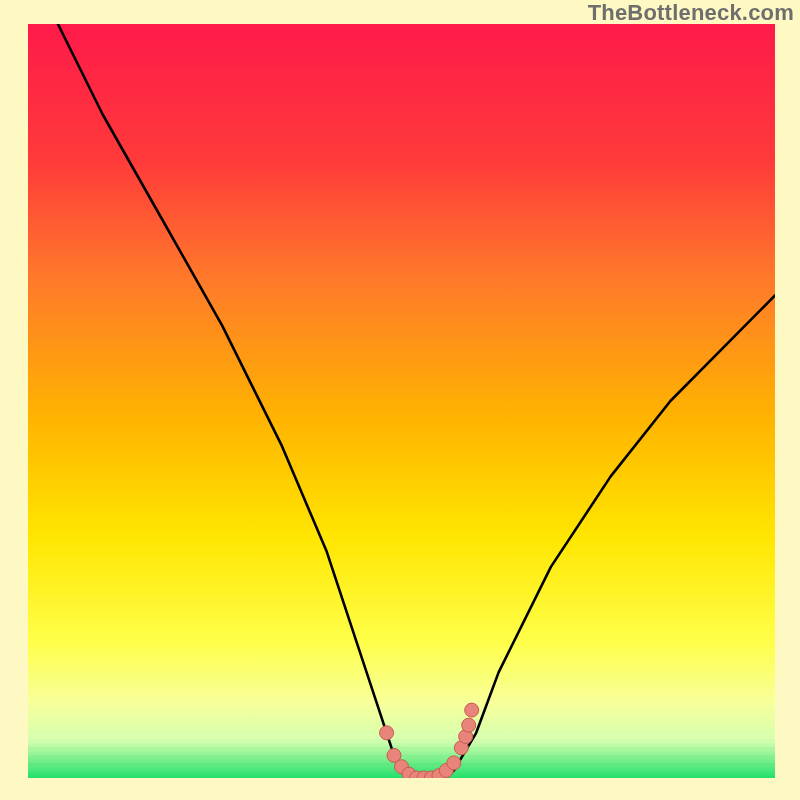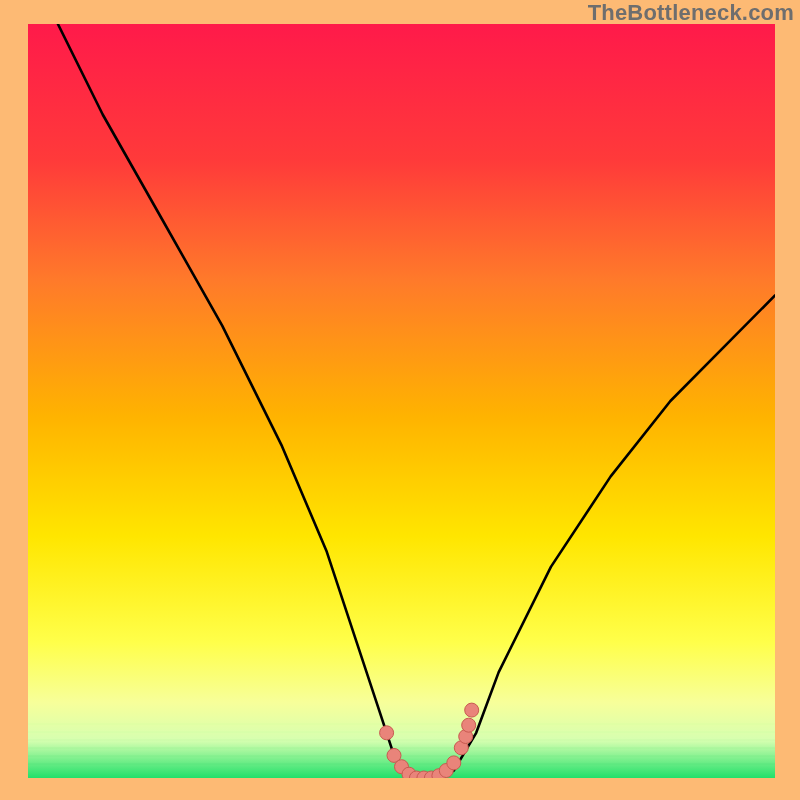--- a/index.html
+++ b/index.html
@@ -7,21 +7,21 @@
     padding: 0;
     width: 800px;
     height: 800px;
     background: #000000;
     overflow: hidden;
   }
   .frame {
     position: absolute;
     width: 800px;
     height: 800px;
-    background: #fdba74;
+    background: #fef9c3;
     text-align: right;
   }
   .plot-area {
     position: absolute;
     left: 28px;
     top: 24px;
     width: 747px;
     height: 754px;
   }
   .gradient-bg {

